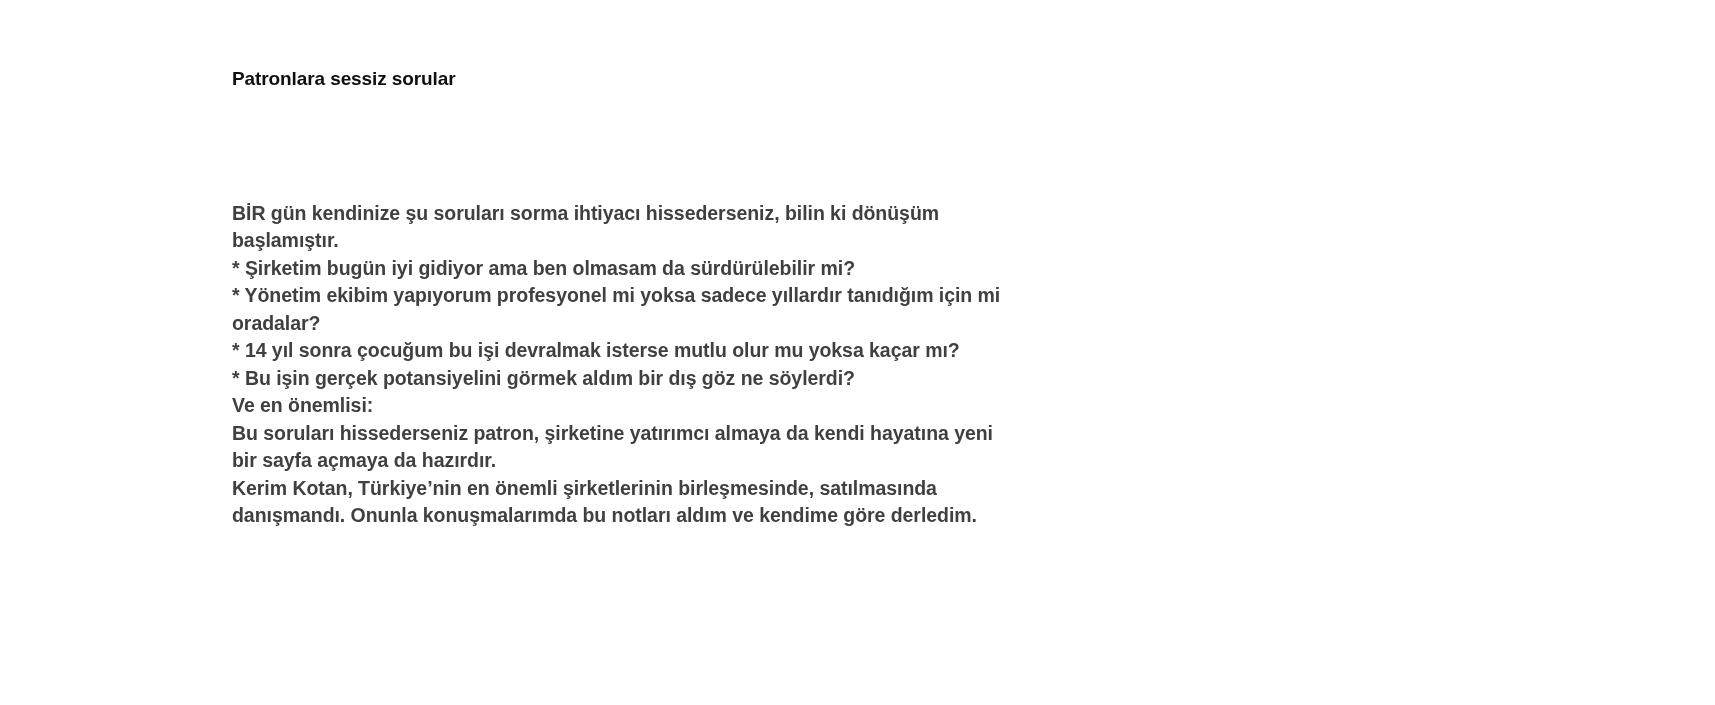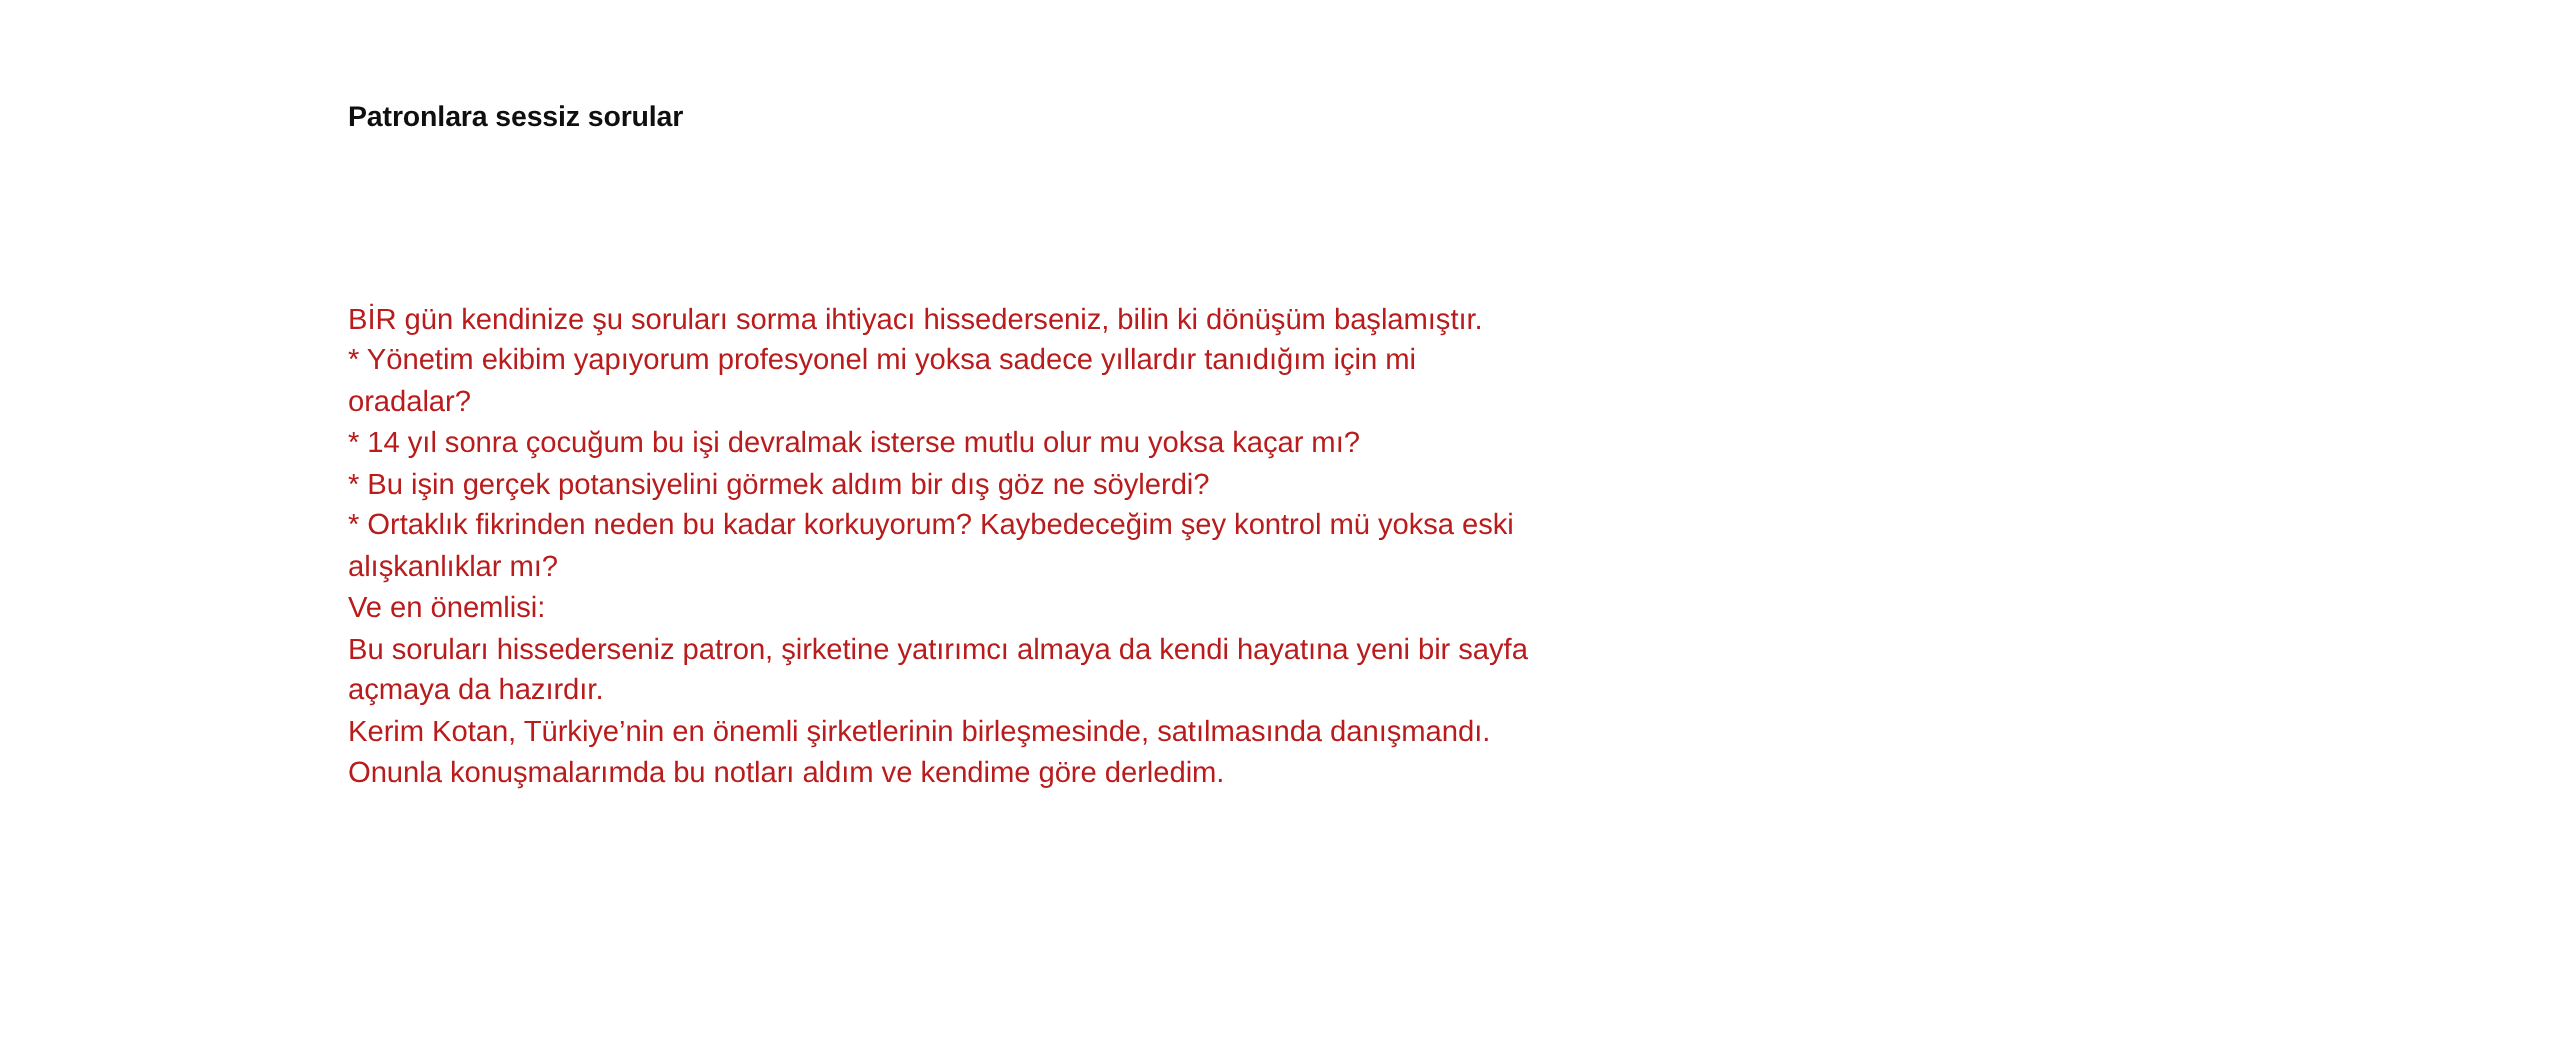--- a/index.html
+++ b/index.html
@@ -31,45 +31,45 @@
     font-weight: bold;
     line-height: 1.35;
     letter-spacing: -0.1px;
     color: #0f0f0f;
     margin: 0;
   }
   .body-block {
     margin-top: 108px;
     font-size: 19.5px;
     line-height: 27.5px;
-    color: #b91c1c;
+    color: #404040;
     letter-spacing: -0.05px;
-    font-weight: 400;
+    font-weight: 700;
   }
   .body-line {
     margin: 0;
     white-space: normal;
   }
   .body-line.wide {
     width: 800px;
   }
 </style>
 </head>
 <body>
 
 <div class="page">
   <div class="content">
 
     <h1 class="article-title">Patronlara sessiz sorular</h1>
 
     <div class="body-block">
       <p class="body-line">BİR gün kendinize şu soruları sorma ihtiyacı hissederseniz, bilin ki dönüşüm başlamıştır.</p>
+      <p class="body-line">* Şirketim bugün iyi gidiyor ama ben olmasam da sürdürülebilir mi?</p>
       <p class="body-line">* Yönetim ekibim yapıyorum profesyonel mi yoksa sadece yıllardır tanıdığım için mi oradalar?</p>
       <p class="body-line">* 14 yıl sonra çocuğum bu işi devralmak isterse mutlu olur mu yoksa kaçar mı?</p>
       <p class="body-line">* Bu işin gerçek potansiyelini görmek aldım bir dış göz ne söylerdi?</p>
-      <p class="body-line">* Ortaklık fikrinden neden bu kadar korkuyorum? Kaybedeceğim şey kontrol mü yoksa eski alışkanlıklar mı?</p>
       <p class="body-line">Ve en önemlisi:</p>
       <p class="body-line">Bu soruları hissederseniz patron, şirketine yatırımcı almaya da kendi hayatına yeni bir sayfa açmaya da hazırdır.</p>
       <p class="body-line wide">Kerim Kotan, Türkiye’nin en önemli şirketlerinin birleşmesinde, satılmasında danışmandı. Onunla konuşmalarımda bu notları aldım ve kendime göre derledim.</p>
     </div>
 
   </div>
 </div>
 
 </body></html>

